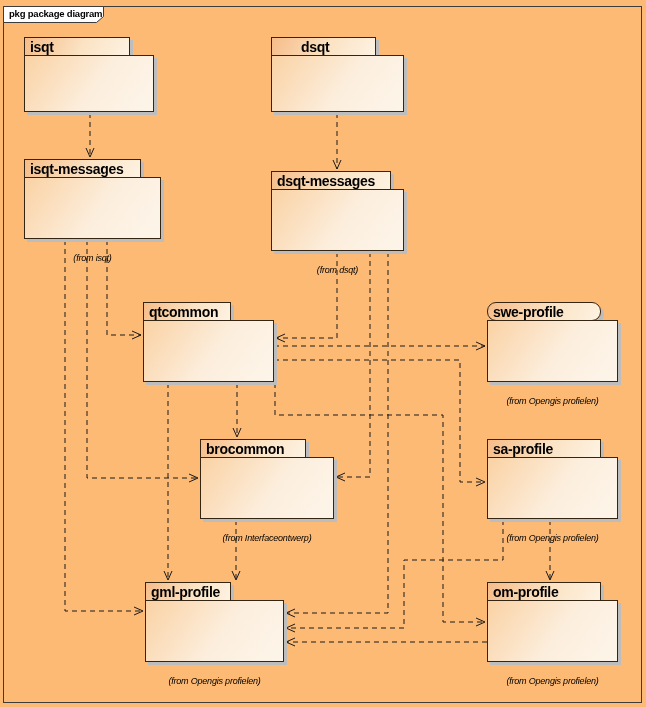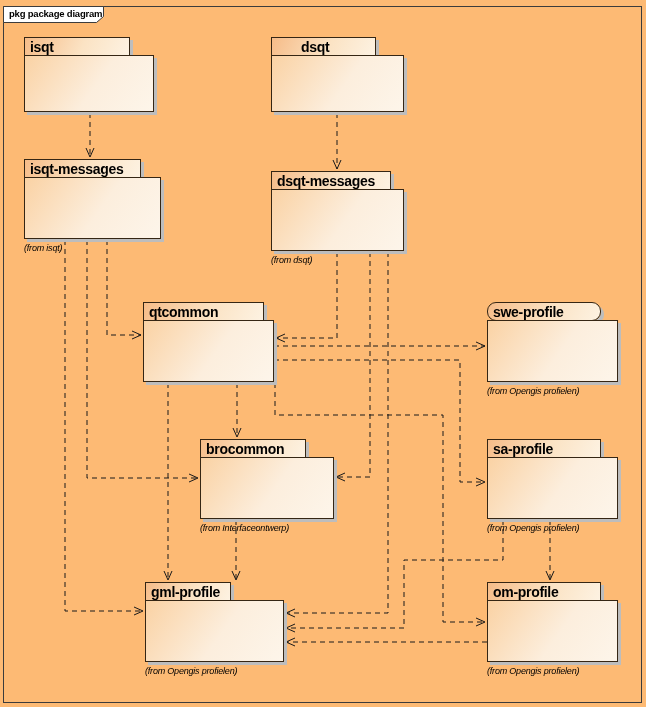--- a/index.html
+++ b/index.html
@@ -23,21 +23,21 @@
     box-shadow:3px 3px 0 #bdbdbd;position:relative;z-index:1;
     display:flex;align-items:center;padding:0 5px;
   }
   .pkg .pkg-name{font-size:14px;font-weight:bold;letter-spacing:-0.3px;white-space:nowrap;}
   .pkg .pkg-body{
     box-sizing:border-box;border:1px solid #352614;margin-top:-1px;
     background:linear-gradient(125deg,#fad2a4 0%,#fceedd 55%,#fdf5ea 100%);
     box-shadow:3px 3px 0 #bdbdbd;position:relative;z-index:2;
   }
   .pkg .caption{
-    margin-top:4px;font-size:9px;font-style:italic;text-align:left;
+    margin-top:14px;font-size:9px;font-style:italic;text-align:center;
     white-space:nowrap;letter-spacing:-0.2px;
   }
 </style>
 </head>
 <body>
 
 <div id="canvas">
 
   <svg id="connector-layer" xmlns="http://www.w3.org/2000/svg">
     <rect class="frame-rect" x="3.5" y="6.5" width="638" height="696"></rect>
@@ -139,21 +139,21 @@
 
   <div class="pkg" style="left:271px;top:171px;">
     <div class="tab" style="width:120px;">
       <span class="pkg-name">dsqt-messages</span>
     </div>
     <div class="pkg-body" style="width:133px;height:62px;"></div>
     <div class="caption" style="width:133px;">(from dsqt)</div>
   </div>
 
   <div class="pkg" style="left:143px;top:302px;">
-    <div class="tab" style="width:121px;">
+    <div class="tab" style="width:88px;">
       <span class="pkg-name">qtcommon</span>
     </div>
     <div class="pkg-body" style="width:131px;height:62px;"></div>
   </div>
 
   <div class="pkg" style="left:487px;top:302px;">
     <div class="tab" style="width:114px;border-radius:9px;">
       <span class="pkg-name">swe-profile</span>
     </div>
     <div class="pkg-body" style="width:131px;height:62px;"></div>

